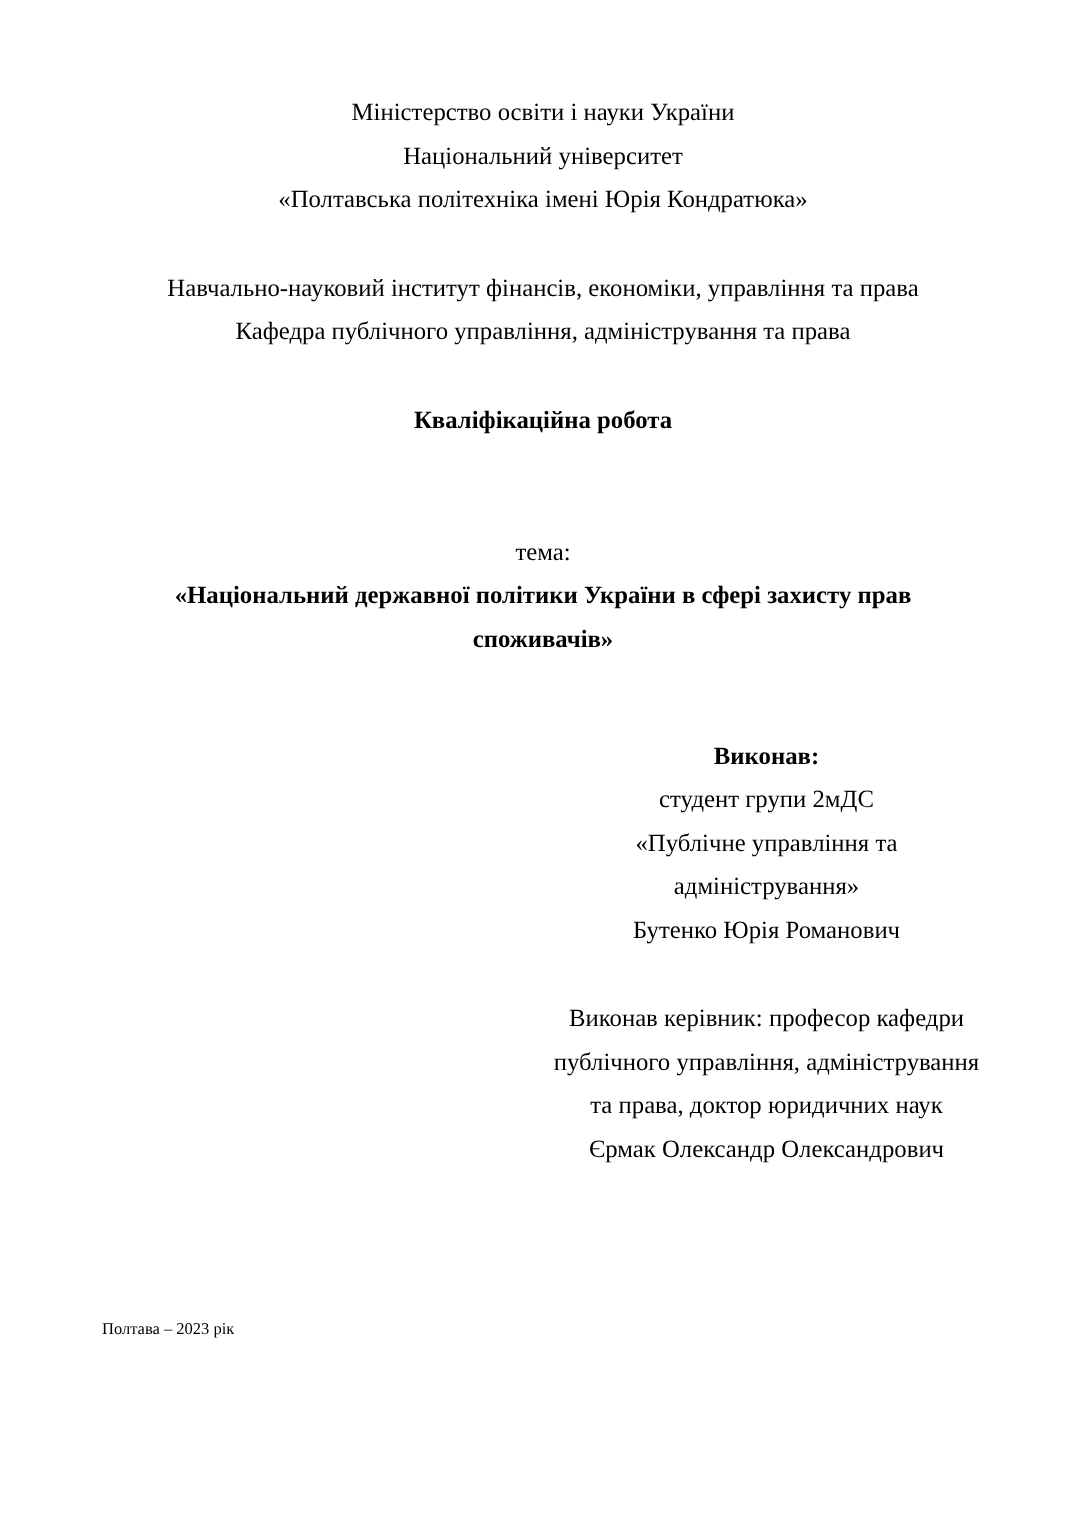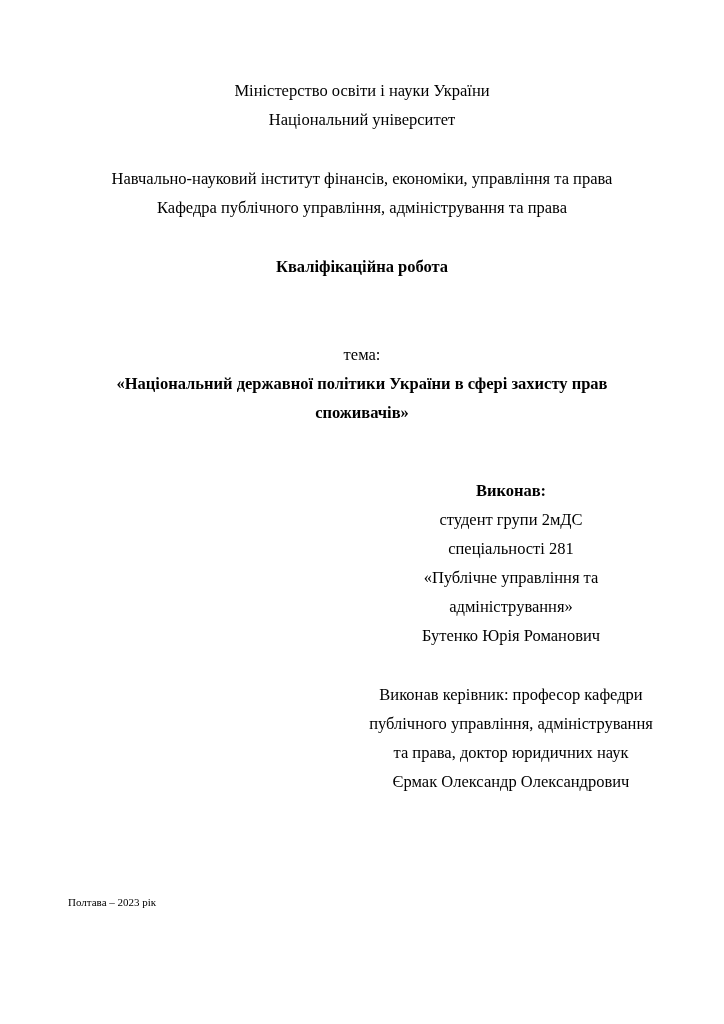--- a/index.html
+++ b/index.html
@@ -15,21 +15,21 @@
     position: relative;
     width: 724px;
     height: 1024px;
     margin: 0 auto;
     background: #ffffff;
     overflow: hidden;
   }
   .content {
     position: absolute;
     left: 68px;
-    top: 76px;
+    top: 60px;
     width: 588px;
   }
   .line {
     font-size: 16.5px;
     line-height: 29px;
     text-align: center;
     white-space: pre-wrap;
   }
   .bold {
     font-weight: bold;
@@ -52,20 +52,21 @@
   }
 </style>
 </head>
 <body>
 
 <div class="page">
   <div class="content">
 
     <div class="line">Міністерство освіти і науки України</div>
     <div class="line">Національний університет</div>
+    <div class="line">«Полтавська політехніка імені Юрія Кондратюка»</div>
 
     <div class="spacer-md"></div>
 
     <div class="line">Навчально-науковий інститут фінансів, економіки, управління та права</div>
     <div class="line">Кафедра публічного управління, адміністрування та права</div>
 
     <div class="spacer-md"></div>
 
     <div class="line bold">Кваліфікаційна робота</div>
 
@@ -75,21 +76,20 @@
     <div class="line">тема:</div>
     <div class="line bold">«Національний державної політики України в сфері захисту прав</div>
     <div class="line bold">споживачів»</div>
 
     <div class="spacer-md"></div>
     <div style="height:19px"></div>
 
     <div class="block-left">
       <div class="line bold">Виконав:</div>
       <div class="line">студент групи 2мДС</div>
-      <div class="line">спеціальності 281</div>
       <div class="line">«Публічне управління та  адміністрування»</div>
       <div class="line">Бутенко Юрія Романович</div>
 
       <div class="spacer-md"></div>
 
       <div class="line">Виконав керівник: професор кафедри</div>
       <div class="line">публічного управління, адміністрування</div>
       <div class="line">та права, доктор юридичних наук</div>
       <div class="line">Єрмак Олександр Олександрович</div>
     </div>

